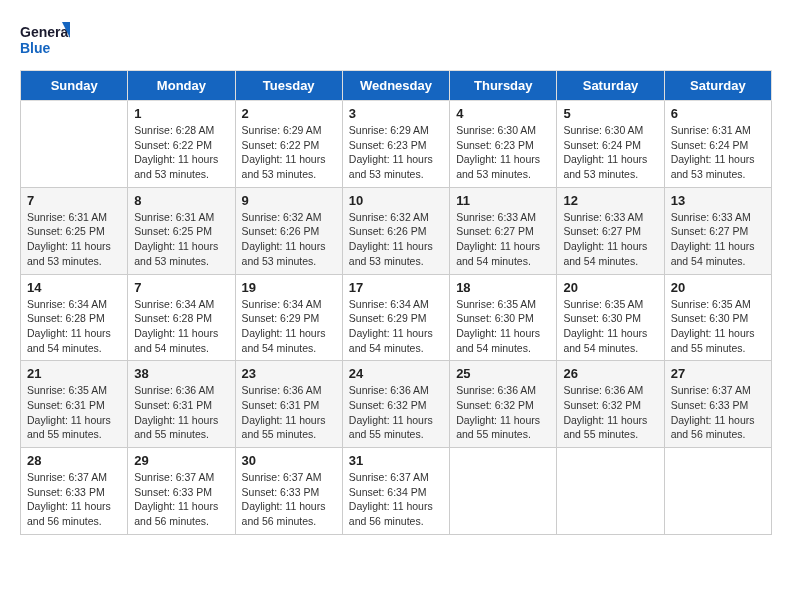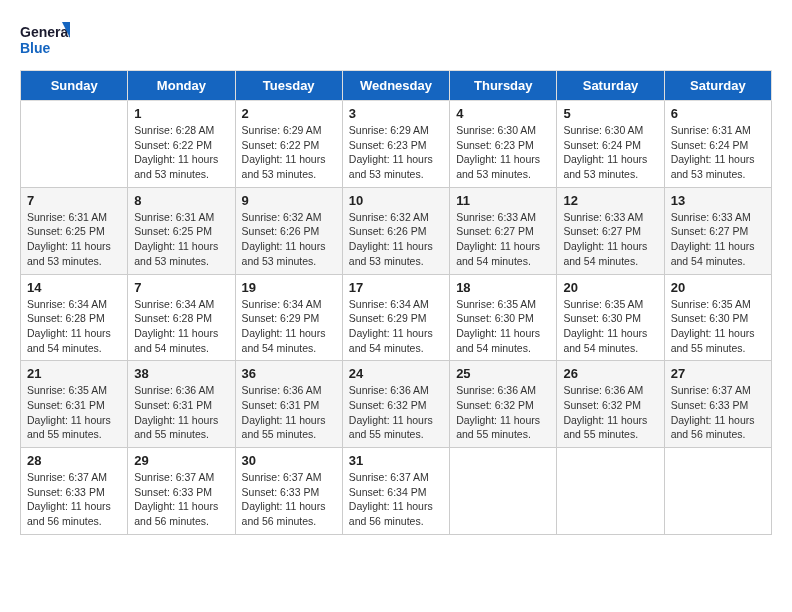--- a/index.html
+++ b/index.html
@@ -257,21 +257,21 @@
 and 55 minutes.</div>
         </td>
         <td>
           <span class="day-num">38</span>
           <div class="day-info" style="white-space: pre-line;">Sunrise: 6:36 AM
 Sunset: 6:31 PM
 Daylight: 11 hours
 and 55 minutes.</div>
         </td>
         <td>
-          <span class="day-num">36</span>
+          <span class="day-num">23</span>
           <div class="day-info" style="white-space: pre-line;">Sunrise: 6:36 AM
 Sunset: 6:31 PM
 Daylight: 11 hours
 and 55 minutes.</div>
         </td>
         <td>
           <span class="day-num">24</span>
           <div class="day-info" style="white-space: pre-line;">Sunrise: 6:36 AM
 Sunset: 6:32 PM
 Daylight: 11 hours

